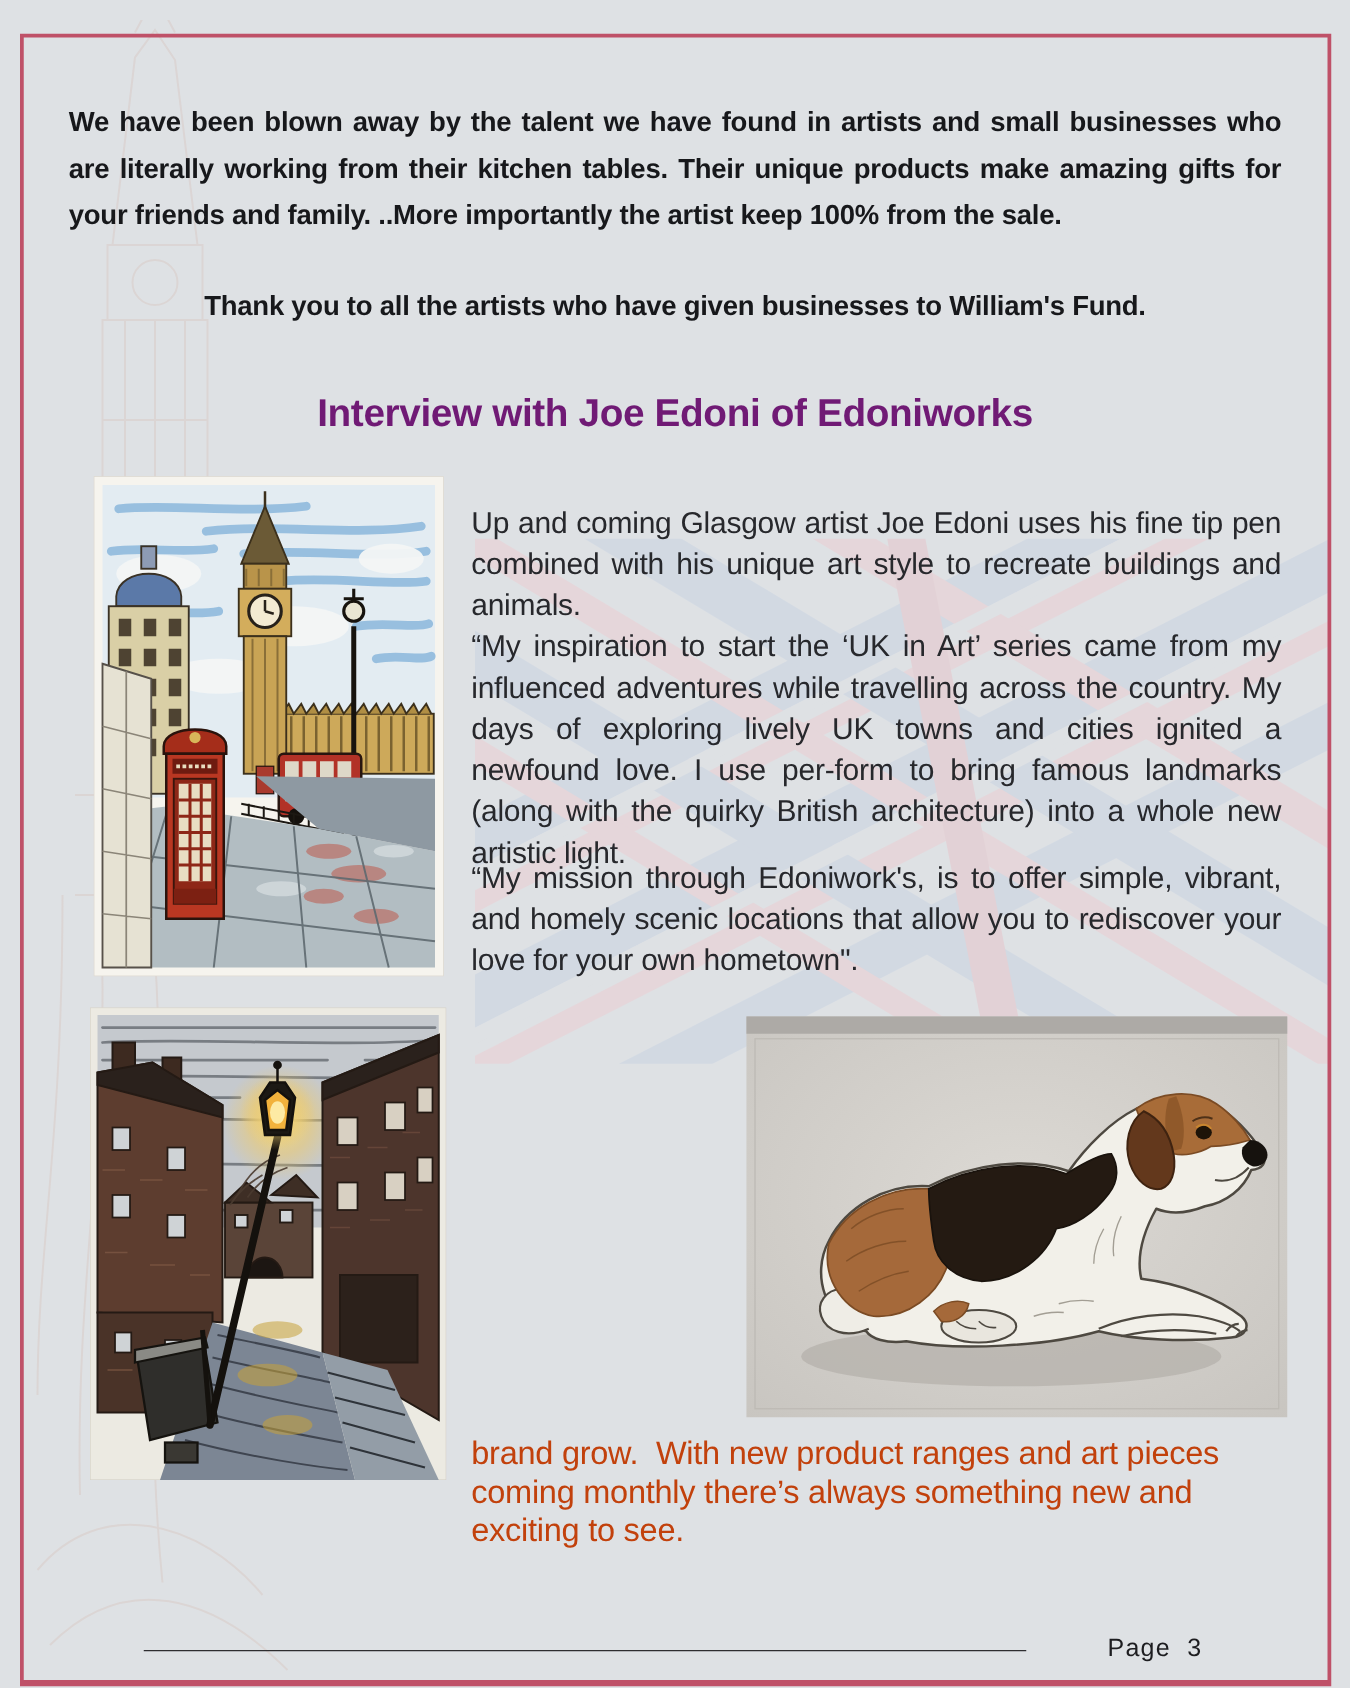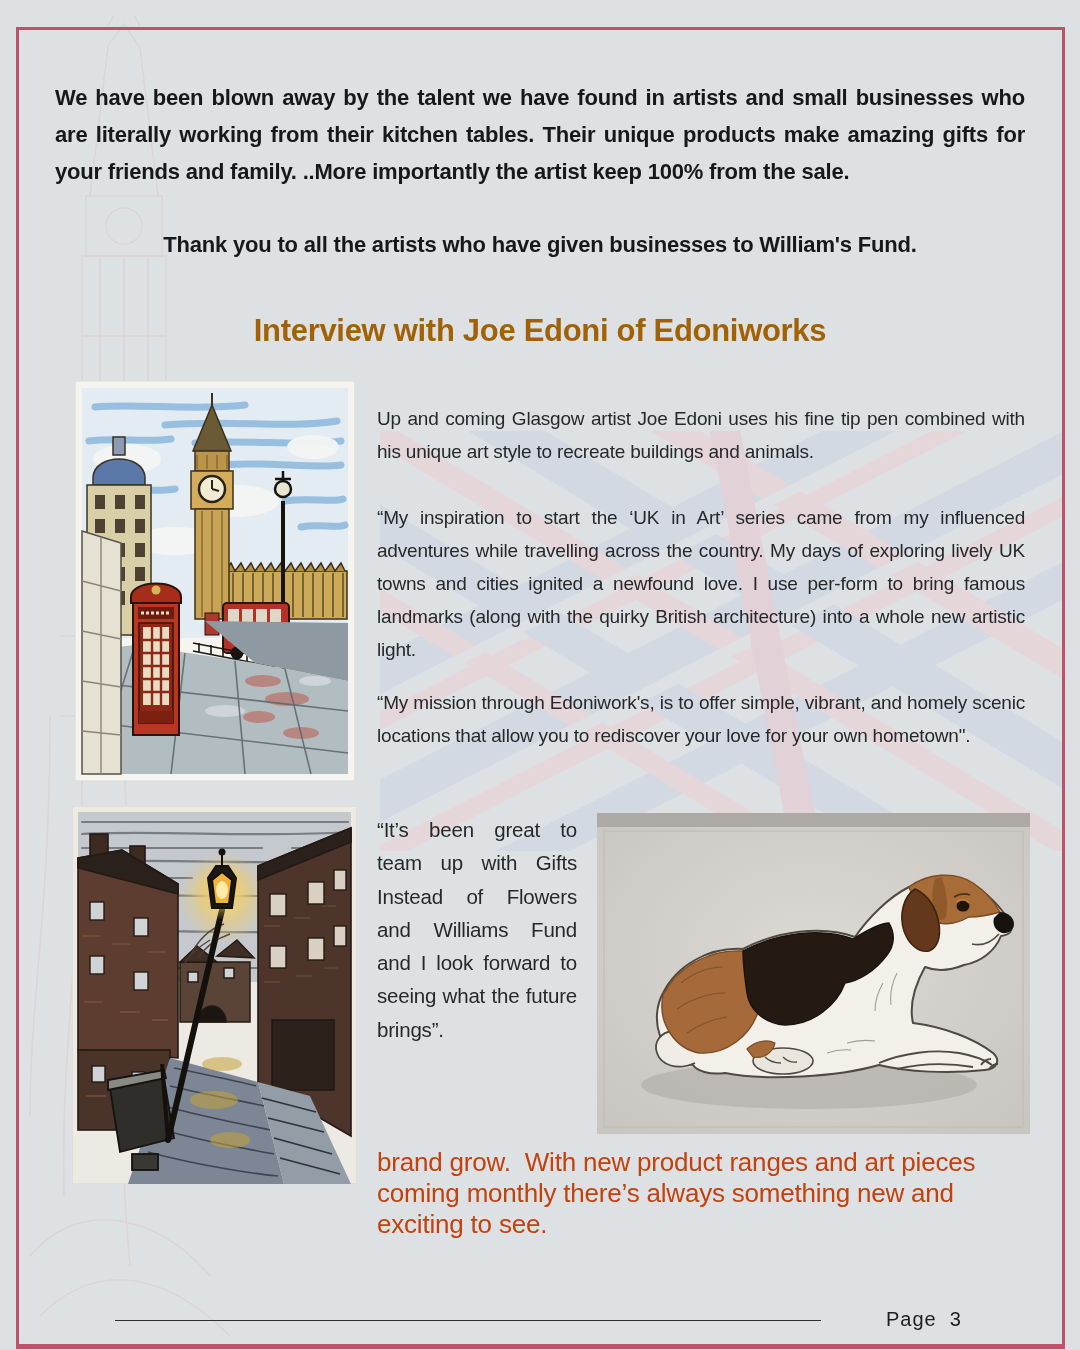--- a/index.html
+++ b/index.html
@@ -18,25 +18,25 @@
     left:55px;top:63px;width:970px;
     font-size:22px;line-height:37px;font-weight:700;color:#17181b;
     text-align:justify;letter-spacing:-0.2px;
   }
   .thanks{
     left:30px;top:216px;width:1020px;text-align:center;
     font-size:22px;font-weight:700;color:#17181b;letter-spacing:-0.2px;
   }
   .heading{
     left:30px;top:297px;width:1020px;text-align:center;
-    font-size:31px;font-weight:700;color:#a16207;letter-spacing:-0.3px;
+    font-size:31px;font-weight:700;color:#701a75;letter-spacing:-0.3px;
   }
   .body-par{
     left:377px;width:648px;
-    font-size:19px;line-height:33px;font-weight:400;color:#27282c;
+    font-size:24px;line-height:33px;font-weight:400;color:#27282c;
     text-align:justify;letter-spacing:-0.2px;
   }
   #par-1{top:386px;}
   #par-2{top:485px;}
   #par-3{top:670px;}
   .col-par{
     left:377px;top:797px;width:200px;
     font-size:20.5px;line-height:33.3px;font-weight:400;color:#27282c;
     text-align:justify;letter-spacing:-0.2px;
   }
@@ -358,21 +358,20 @@
       <g stroke="#14110d" stroke-width="2">
         <path d="M140 102 L160 102 L164 72 L156 60 L144 60 L136 72 Z" fill="#1c1914"></path>
         <path d="M143 98 L157 98 L160 74 L150 66 L140 74 Z" fill="#f2b23c"></path>
         <ellipse cx="150" cy="84" rx="6" ry="9" fill="#fdeaa4" stroke="none"></ellipse>
         <path d="M150 60 L150 48"></path>
       </g>
       <circle cx="150" cy="46" r="3.5" fill="#14110d"></circle>
     </svg>
   </figure>
 
-  <div class="abs col-par">“It’s been great to team up with Gifts Instead of Flowers and Williams Fund and I look forward to seeing what the future brings”.</div>
   <div class="abs wide-bold">brand grow.  With new product ranges and art pieces coming monthly there’s always something new and exciting to see.</div>
 
   <figure class="abs" style="left:597px;top:797px;">
     <svg class="artwork" width="433" height="321" viewBox="0 0 433 321" role="img" aria-label="Fine tip pen drawing of a beagle dog lying down facing right">
       <defs>
         <radialGradient id="paper" cx="50%" cy="45%" r="75%">
           <stop offset="0%" stop-color="#dcd9d4"></stop>
           <stop offset="100%" stop-color="#c8c5c0"></stop>
         </radialGradient>
       </defs>

